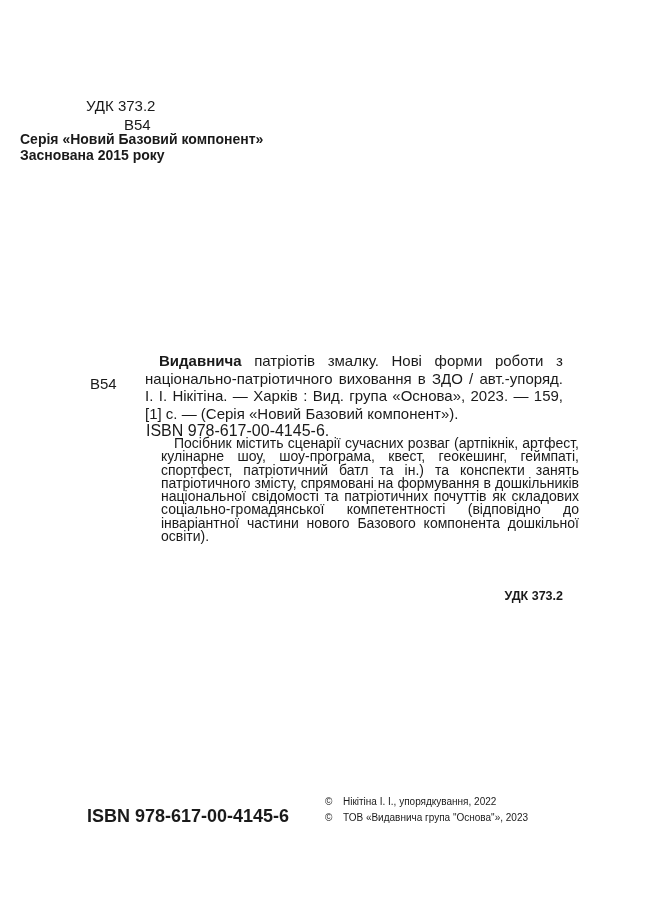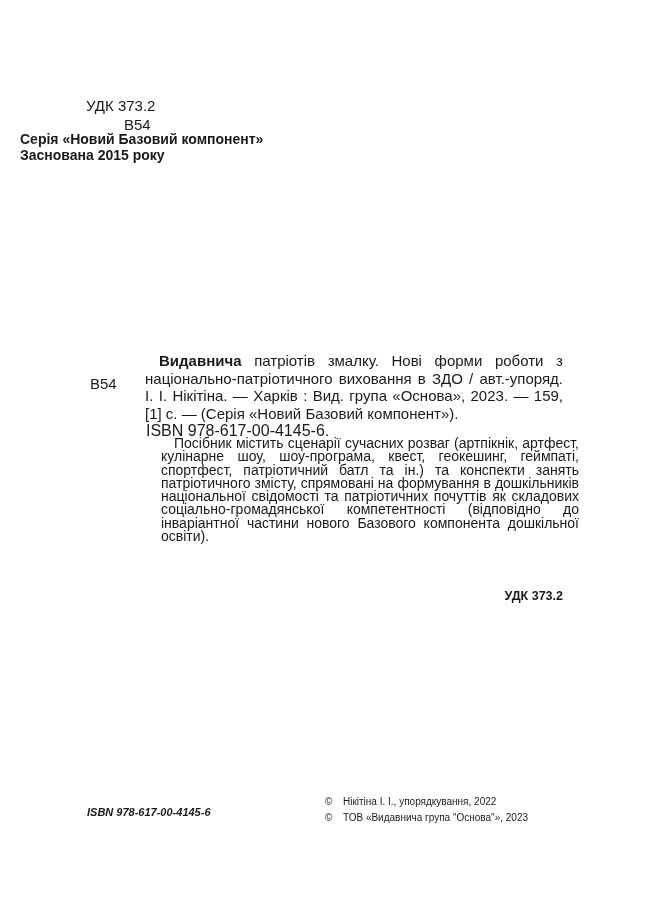--- a/index.html
+++ b/index.html
@@ -16,21 +16,21 @@
     .udk-top .row2 { padding-left: 38px; }
     .series { left: 0; width: 650px; top: 131px; text-align: left; font-size: 14px; line-height: 16px; padding-left: 20px; box-sizing: border-box; font-weight: bold; }
     .b54-side { left: 90px; top: 375px; font-size: 15px; }
     .entry { left: 145px; top: 352px; width: 418px; font-size: 15px; line-height: 17.5px; text-align: justify; }
     .entry .lead { text-indent: 14px; }
     .entry b { font-weight: bold; }
     .isbn-line { left: 117px; top: 422px; font-size: 16px; margin-left: 29px; }
     .annot { left: 161px; top: 437px; width: 418px; font-size: 14px; line-height: 13.3px; text-align: justify; }
     .annot p { margin: 0; text-indent: 13px; }
     .udk-bottom { left: 420px; top: 589px; width: 143px; text-align: right; font-size: 12.5px; font-weight: bold; }
-    .isbn-bottom { left: 87px; top: 806px; font-size: 11px; font-weight: bold; font-style: italic; }
+    .isbn-bottom { left: 87px; top: 806px; font-size: 18px; font-weight: bold; }
     .copyright { left: 325px; top: 794px; font-size: 10px; line-height: 15.5px; white-space: nowrap; }
     .copyright .c { display: inline-block; width: 18px; }
   </style>
 </head>
 <body>
 
 <div class="abs udk-top">
   <div>УДК  373.2</div>
   <div class="row2">В54</div>
 </div>

